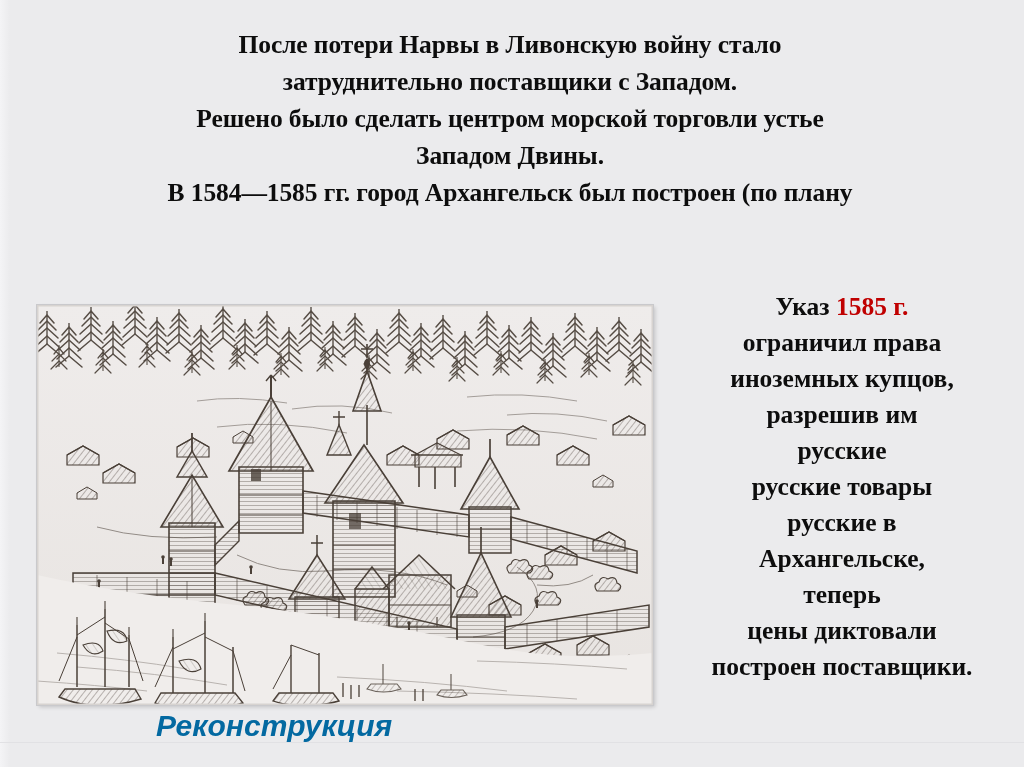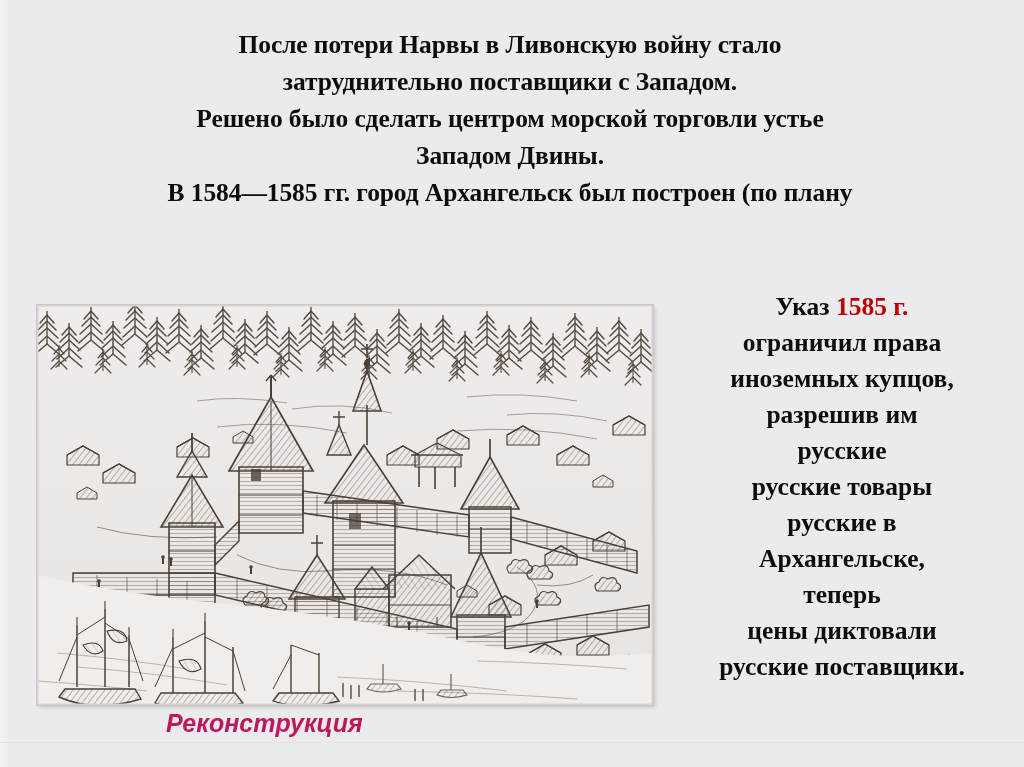--- a/index.html
+++ b/index.html
@@ -44,25 +44,25 @@
   .picture-frame{
     position:absolute;left:37px;top:305px;width:616px;height:400px;
     background:#efecea;
     box-shadow:0 0 0 1px #c9c9cc, 2px 2px 4px rgba(0,0,0,.18);
     overflow:hidden;
   }
   .picture-frame svg{display:block;width:616px;height:400px;}
 
   
   .caption{
-    position:absolute;left:166px;top:709px;
+    position:absolute;left:156px;top:709px;
     font-family:"Liberation Sans", sans-serif;
     font-weight:bold;font-style:italic;
-    font-size:25px;
-    color:#be185d;
+    font-size:30px;
+    color:#0369a1;
     white-space:nowrap;
   }
 </style>
 </head>
 <body>
 
 <div class="slide-edge-left"></div>
 
 <div class="heading">
   <span class="ln">После потери Нарвы в Ливонскую войну стало</span>
@@ -76,21 +76,21 @@
   <span class="ln"><span>Указ </span><span class="accent">1585 г.</span></span>
   <span class="ln">ограничил права</span>
   <span class="ln">иноземных купцов,</span>
   <span class="ln">разрешив им</span>
   <span class="ln">русские</span>
   <span class="ln">русские товары</span>
   <span class="ln">русские  в</span>
   <span class="ln">Архангельске,</span>
   <span class="ln">теперь</span>
   <span class="ln">цены диктовали</span>
-  <span class="ln">русские поставщики.</span>
+  <span class="ln">построен поставщики.</span>
 </div>
 
 <div class="picture-frame">
   <svg viewBox="0 0 616 400" xmlns="http://www.w3.org/2000/svg">
     <defs>
       <linearGradient id="sky" x1="0" y1="0" x2="0" y2="1">
         <stop offset="0" stop-color="#efeceb"></stop>
         <stop offset="1" stop-color="#e8e4e1"></stop>
       </linearGradient>
       <pattern id="hatch" width="5" height="5" patternUnits="userSpaceOnUse" patternTransform="rotate(38)">

